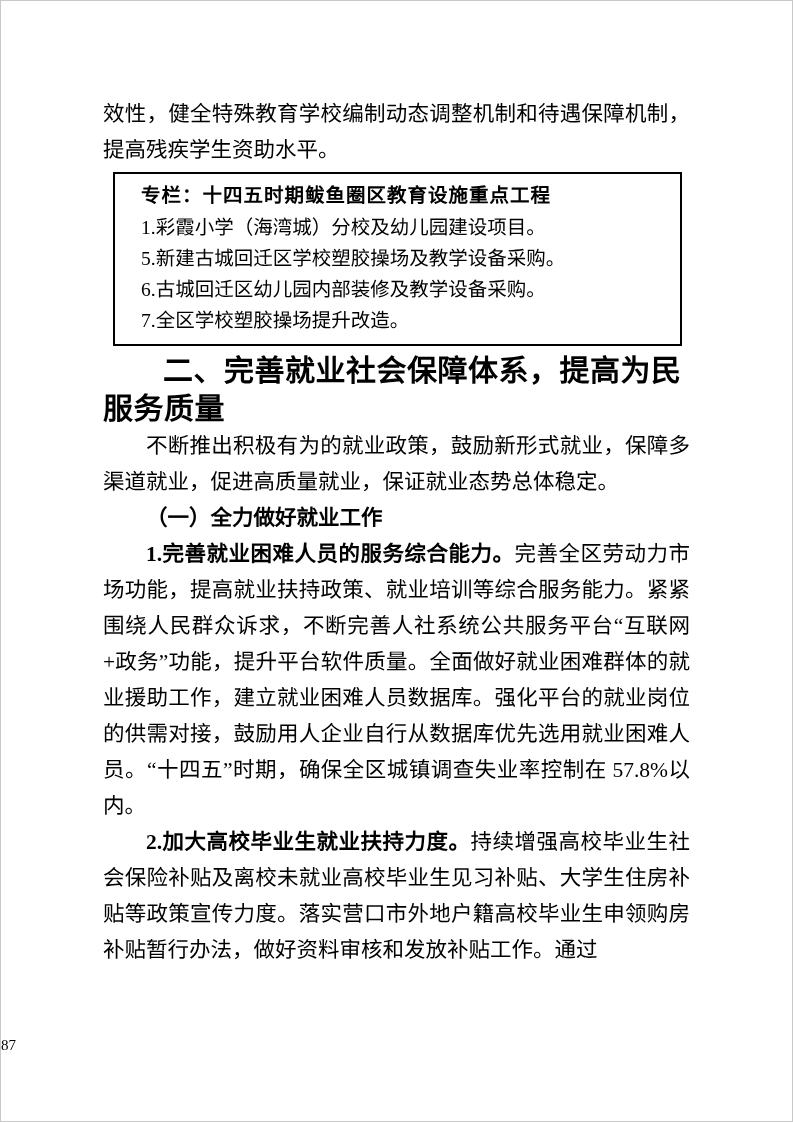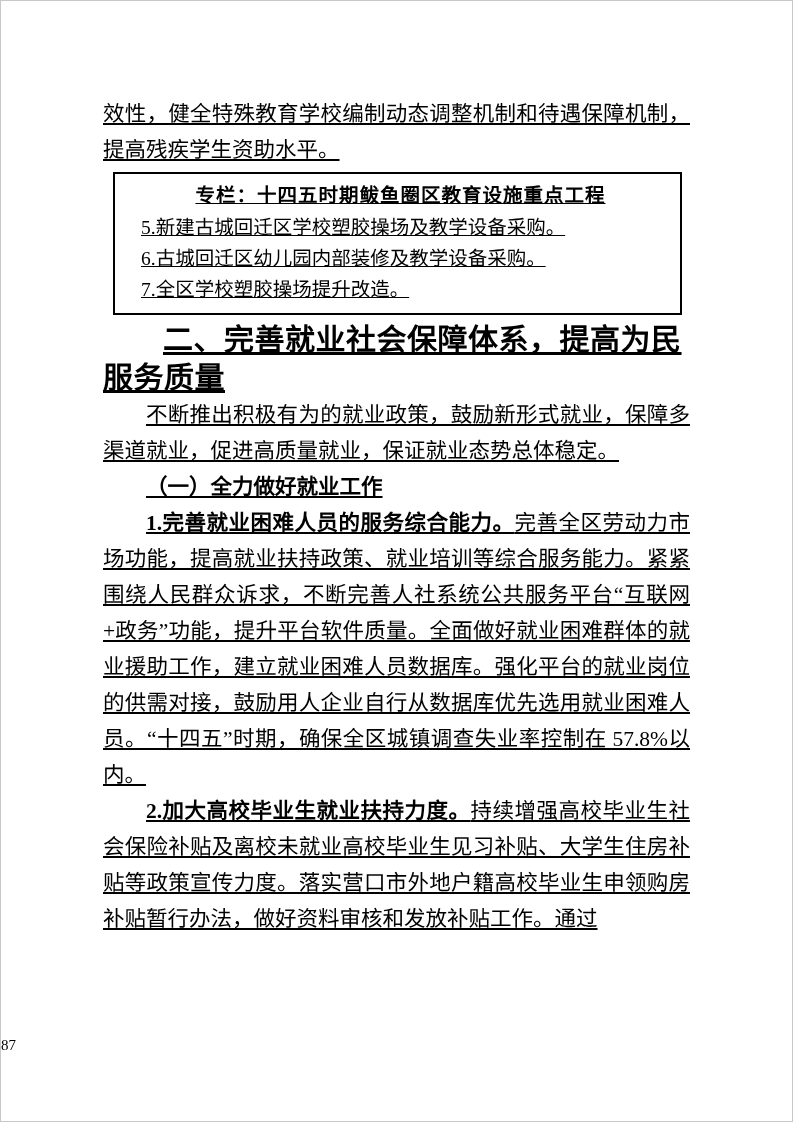--- a/index.html
+++ b/index.html
@@ -12,39 +12,38 @@
     width: 793px;
     height: 1122px;
     margin: 0 auto;
     background: #ffffff;
     box-sizing: border-box;
     border: 1px solid #c8c8c8;
     padding: 95px 102px 0 102px;
     font-family: "Liberation Serif", "DejaVu Serif", serif;
     color: #000000;
     overflow: hidden;
-    text-decoration: underline;
   }
   .body-text {
     margin: 0;
     font-size: 21.5px;
     line-height: 36px;
     text-align: justify;
     text-justify: inter-ideograph;
   }
   .indent { text-indent: 2em; }
   .feature-box {
     box-sizing: border-box;
     margin: 4px 8px 6px 10px;
     border: 2px solid #000000;
     padding: 6px 20px 8px 26px;
   }
   .box-title {
     font-weight: bold;
-    text-align: center;
+    text-align: left;
     font-size: 19.5px;
     line-height: 32px;
     letter-spacing: 1px;
   }
   .box-item {
     font-size: 19.5px;
     line-height: 31px;
     text-align: left;
   }
   .h-section {
@@ -76,20 +75,21 @@
 </style>
 </head>
 <body>
 
 <div class="page">
 
   <p class="body-text">效性，健全特殊教育学校编制动态调整机制和待遇保障机制，提高残疾学生资助水平。</p>
 
   <div class="feature-box">
     <div class="box-title">专栏：十四五时期鲅鱼圈区教育设施重点工程</div>
+    <div class="box-item">1.彩霞小学（海湾城）分校及幼儿园建设项目。</div>
     <div class="box-item">5.新建古城回迁区学校塑胶操场及教学设备采购。</div>
     <div class="box-item">6.古城回迁区幼儿园内部装修及教学设备采购。</div>
     <div class="box-item">7.全区学校塑胶操场提升改造。</div>
   </div>
 
   <h2 class="h-section">二、完善就业社会保障体系，提高为民服务质量</h2>
 
   <p class="body-text indent">不断推出积极有为的就业政策，鼓励新形式就业，保障多渠道就业，促进高质量就业，保证就业态势总体稳定。</p>
 
   <h3 class="h-sub">（一）全力做好就业工作</h3>

